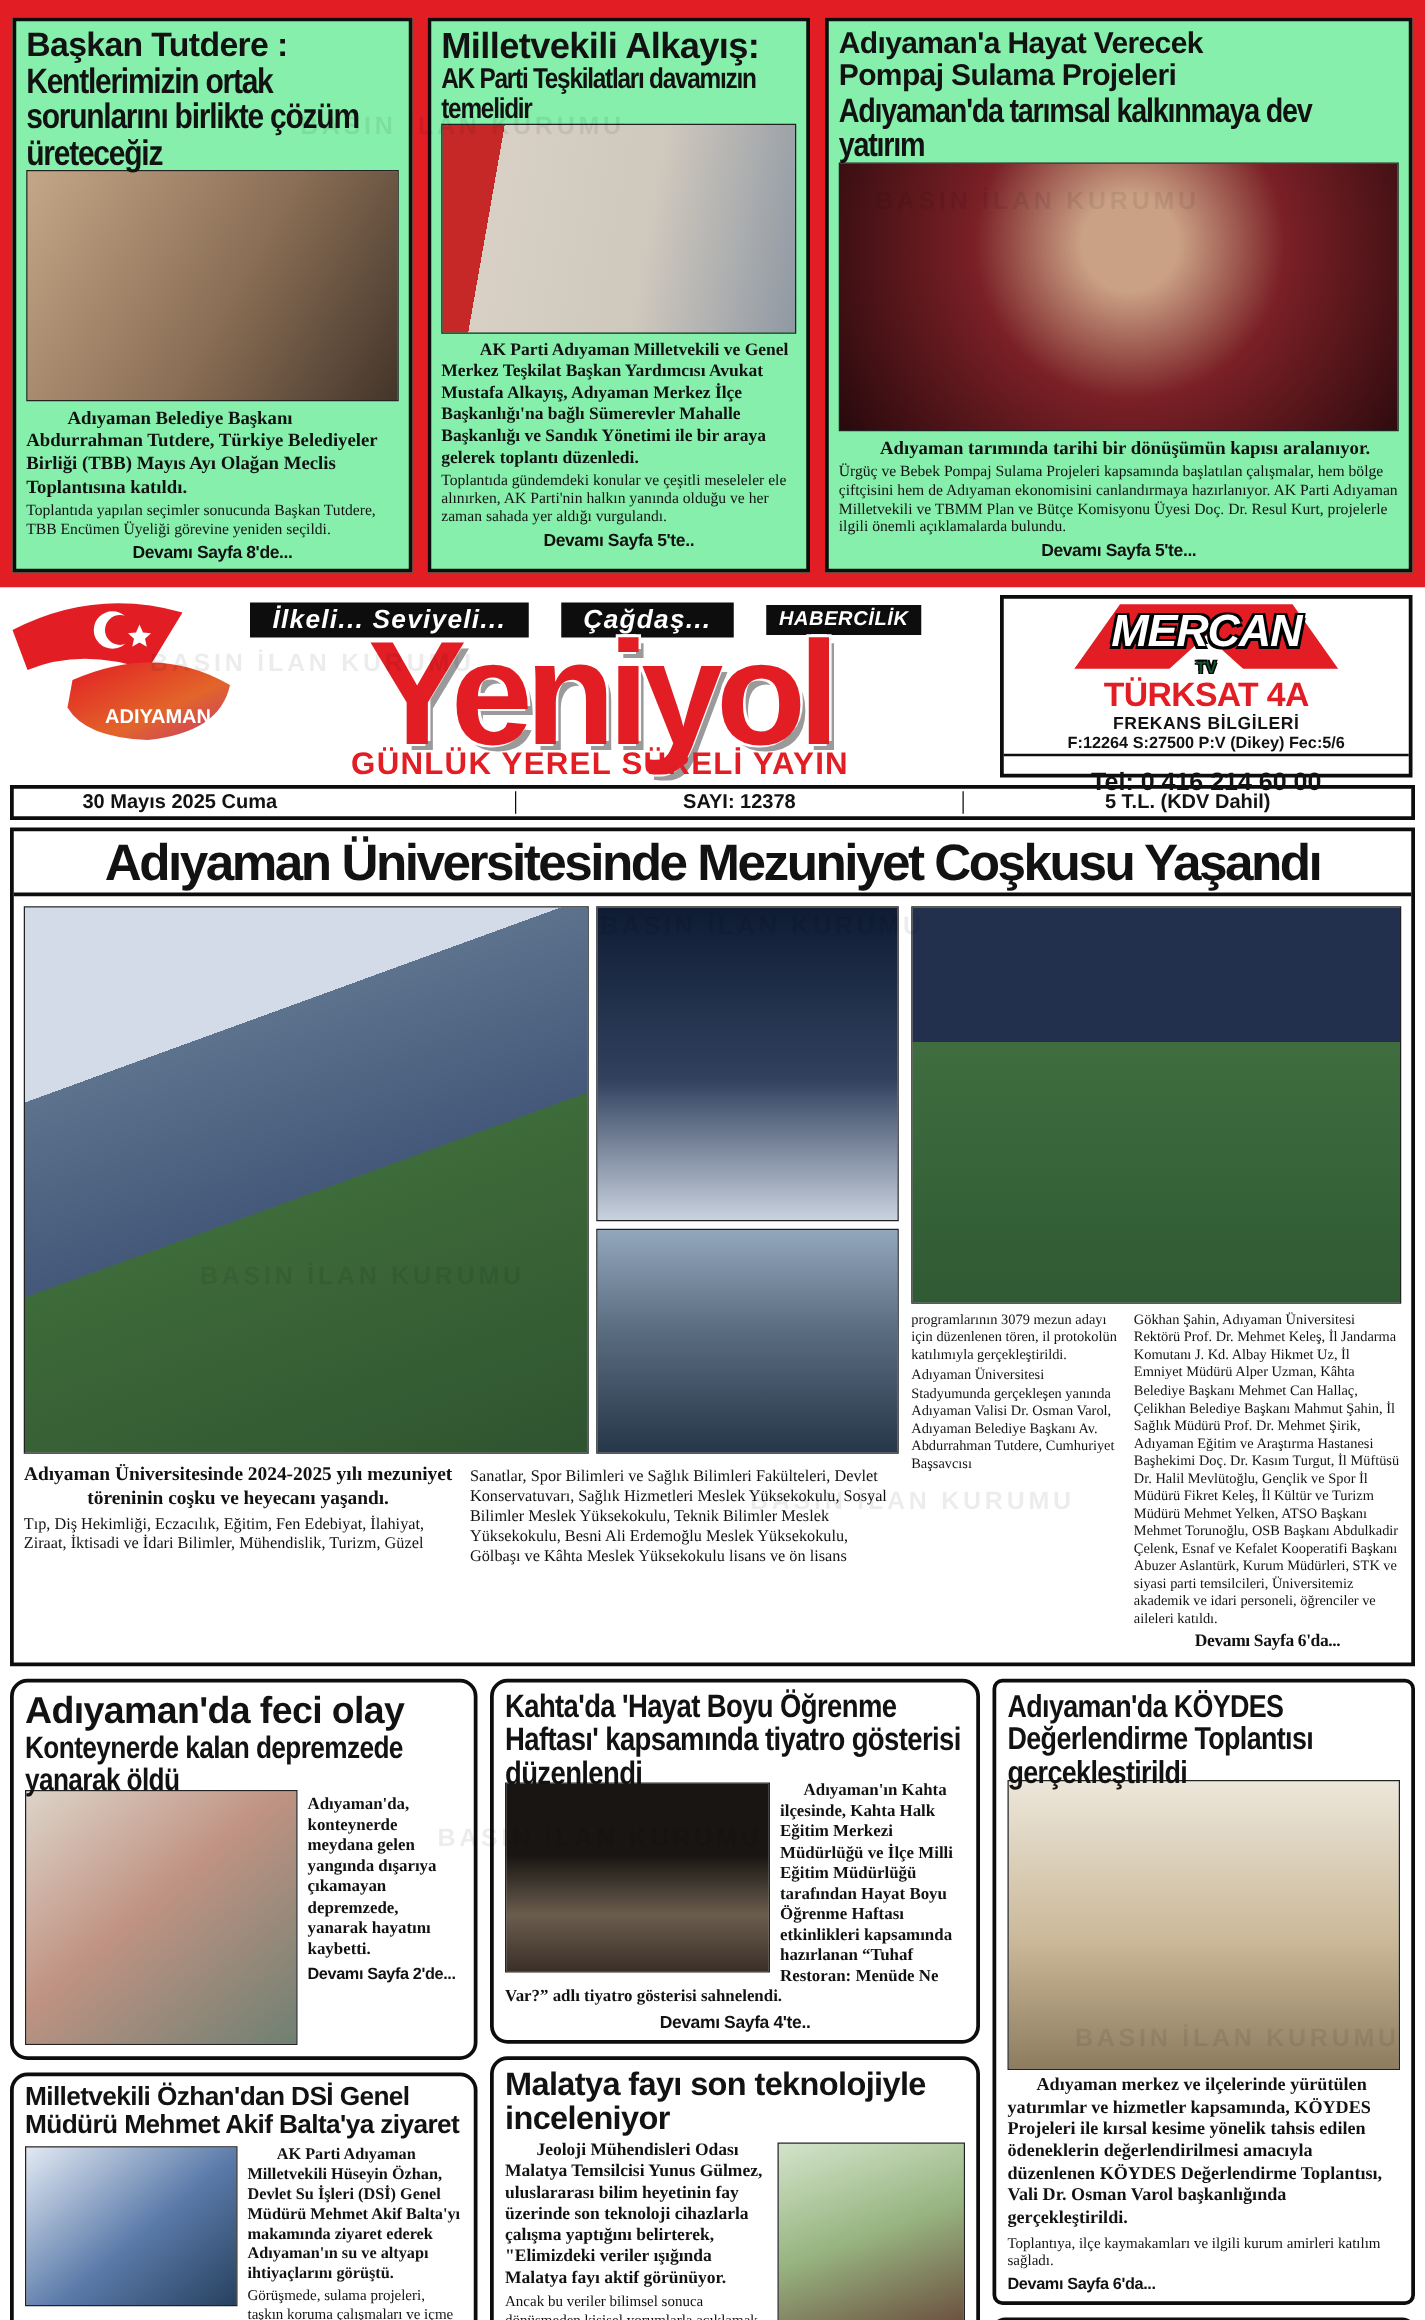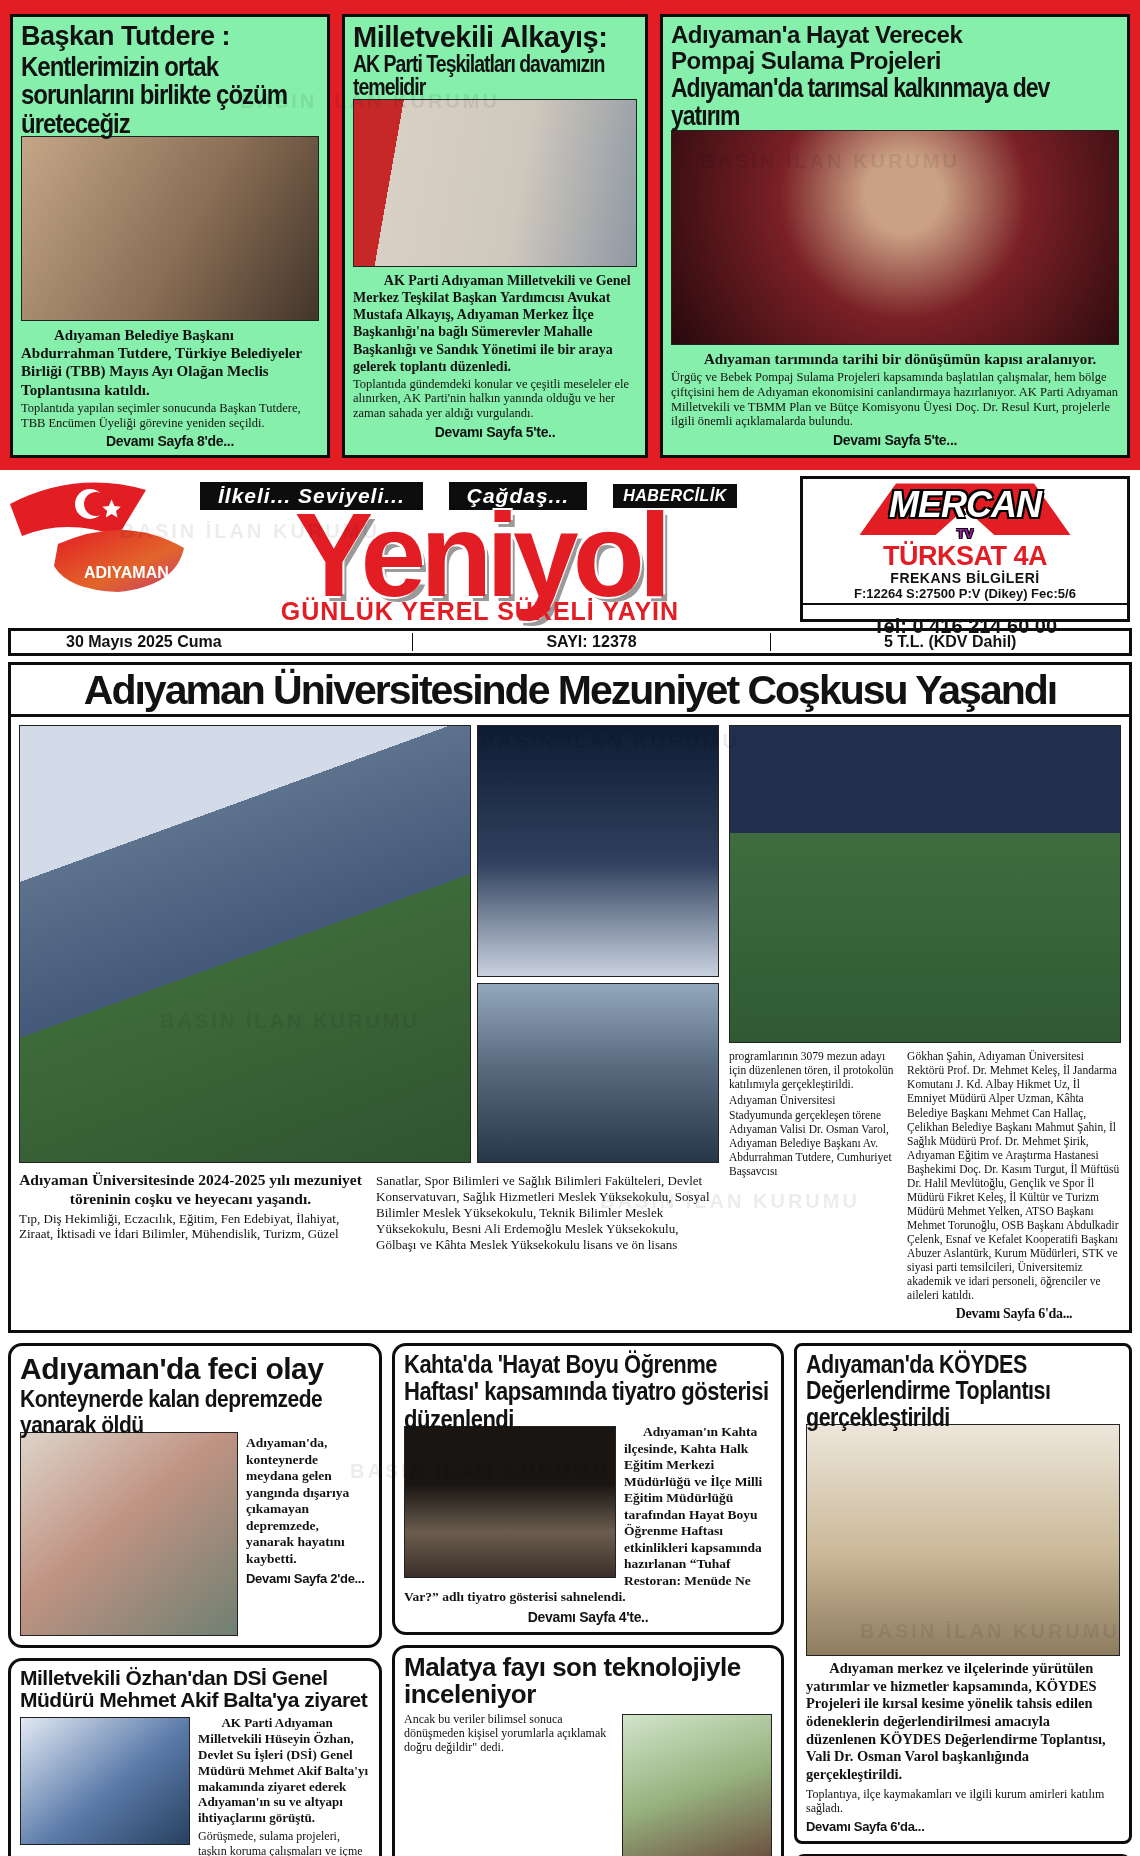--- a/index.html
+++ b/index.html
@@ -39,21 +39,21 @@
   .slogan-bar { background:#0d0d0d; color:#fff; font-style:italic; font-weight:700; font-size:21px; padding:2px 18px; letter-spacing:1px; }
   .slogan-bar.small { font-size:16px; padding:3px 10px; letter-spacing:.5px; }
   .logo-word { position:absolute; left:195px; top:26px; width:570px; text-align:center; font-size:118px; font-weight:800; letter-spacing:-6px; color:#e21d24; line-height:1;
     text-shadow:-2px -2px 0 #fff, 2px -2px 0 #fff, -2px 2px 0 #fff, 4px 5px 0 #9a9a9a; }
   .mast-sub { position:absolute; left:200px; top:127px; width:560px; text-align:center; color:#e21d24; font-weight:800; font-size:25px; letter-spacing:1px; }
   .mercan-box { position:absolute; right:10px; top:6px; width:330px; height:146px; border:3px solid #0d0d0d; text-align:center; padding-top:4px;margin-left:44px; }
   .mercan-logo { position:relative; width:230px; height:52px; margin:0 auto; }
   .mercan-logo .m-bg { position:absolute; inset:0; background:#e21d24; clip-path:polygon(4% 100%,20% 0,80% 0,96% 100%,63% 100%,50% 48%,37% 100%); }
   .mercan-logo .m-txt { position:relative; font-weight:800; font-style:italic; font-size:36px; color:#fff; line-height:44px; letter-spacing:-1px;
     text-shadow:-2px -2px 0 #000, 2px -2px 0 #000, -2px 2px 0 #000, 2px 2px 0 #000; }
-  .mercan-logo .m-tv { position:absolute; left:0; right:0; bottom:-6px; font-weight:800; font-size:13px; color:#a21caf; text-shadow:-1px -1px 0 #000,1px -1px 0 #000,-1px 1px 0 #000,1px 1px 0 #000; }
+  .mercan-logo .m-tv { position:absolute; left:0; right:0; bottom:-6px; font-weight:800; font-size:13px; color:#14532d; text-shadow:-1px -1px 0 #000,1px -1px 0 #000,-1px 1px 0 #000,1px 1px 0 #000; }
   .mercan-sat { color:#e21d24; font-weight:800; font-size:27px; letter-spacing:-.5px; margin-top:8px; line-height:1; }
   .mercan-fl { font-weight:800; font-size:14px; letter-spacing:.5px; }
   .mercan-fq { font-weight:700; font-size:13px; }
   .mercan-tel { font-weight:800; font-size:20px; border-top:2px solid #0d0d0d; margin-top:2px; padding-top:10px; }
 
   
   .dateline { display:flex; border:3px solid #0d0d0d; margin:0 8px; height:28px; align-items:center; font-weight:700; font-size:16px; }
   .dateline .cell { flex:1; padding:0 12px; }
   .dateline .c-date { padding-left:55px; }
   .dateline .c-issue { text-align:center; border-left:1px solid #0d0d0d; border-right:1px solid #0d0d0d; }
@@ -217,21 +217,21 @@
           <div class="lcol">
             <p class="t">Sanatlar, Spor Bilimleri ve Sağlık Bilimleri Fakülteleri, Devlet Konservatuvarı, Sağlık Hizmetleri Meslek Yüksekokulu, Sosyal Bilimler Meslek Yüksekokulu, Teknik Bilimler Meslek Yüksekokulu, Besni Ali Erdemoğlu Meslek Yüksekokulu, Gölbaşı ve Kâhta Meslek Yüksekokulu lisans ve ön lisans</p>
           </div>
         </div>
       </div>
       <div class="lead-right">
         <div class="photo p-grads"></div>
         <div class="lead-right-cols">
           <div class="r-col3">
             <p>programlarının 3079 mezun adayı için düzenlenen tören, il protokolün katılımıyla gerçekleştirildi.</p>
-            <p>Adıyaman Üniversitesi Stadyumunda gerçekleşen törene Adıyaman Valisi Dr. Osman Varol, Adıyaman Belediye Başkanı Av. Abdurrahman Tutdere, Cumhuriyet Başsavcısı</p>
+            <p>Adıyaman Üniversitesi Stadyumunda gerçekleşen yanında Adıyaman Valisi Dr. Osman Varol, Adıyaman Belediye Başkanı Av. Abdurrahman Tutdere, Cumhuriyet Başsavcısı</p>
           </div>
           <div class="r-colr">
             <span>Gökhan Şahin, Adıyaman Üniversitesi Rektörü Prof. Dr. Mehmet Keleş, İl Jandarma Komutanı J. Kd. Albay Hikmet Uz, İl Emniyet Müdürü Alper Uzman, Kâhta Belediye Başkanı Mehmet Can Hallaç, Çelikhan Belediye Başkanı Mahmut Şahin, İl Sağlık Müdürü Prof. Dr. Mehmet Şirik, Adıyaman Eğitim ve Araştırma Hastanesi Başhekimi Doç. Dr. Kasım Turgut, İl Müftüsü Dr. Halil Mevlütoğlu, Gençlik ve Spor İl Müdürü Fikret Keleş, İl Kültür ve Turizm Müdürü Mehmet Yelken, ATSO Başkanı Mehmet Torunoğlu, OSB Başkanı Abdulkadir Çelenk, Esnaf ve Kefalet Kooperatifi Başkanı Abuzer Aslantürk, Kurum Müdürleri, STK ve siyasi parti temsilcileri, Üniversitemiz akademik ve idari personeli, öğrenciler ve aileleri katıldı.</span>
             <div class="more">Devamı Sayfa 6'da...</div>
           </div>
         </div>
       </div>
     </div>
   </section>
 
@@ -259,20 +259,21 @@
       <article class="bbox" style="min-height:272px;">
         <div class="hl headline-cond kahta-h">Kahta'da 'Hayat Boyu Öğrenme Haftası' kapsamında tiyatro gösterisi düzenlendi</div>
         <div class="photo p-stage"></div>
         <p class="sb" style="text-indent:1.4em;">Adıyaman'ın Kahta ilçesinde, Kahta Halk Eğitim Merkezi Müdürlüğü ve İlçe Milli Eğitim Müdürlüğü tarafından Hayat Boyu Öğrenme Haftası etkinlikleri kapsamında hazırlanan “Tuhaf Restoran: Menüde Ne Var?” adlı tiyatro gösterisi sahnelendi.</p>
         <div class="more">Devamı Sayfa 4'te..</div>
       </article>
 
       <article class="bbox" style="flex:1;">
         <div class="hl mal-h">Malatya fayı son teknolojiyle inceleniyor</div>
         <div class="photo p-mal"></div>
+        <p class="sb" style="font-size:14px; text-indent:1.8em;">Jeoloji Mühendisleri Odası Malatya Temsilcisi Yunus Gülmez, uluslararası bilim heyetinin fay üzerinde son teknoloji cihazlarla çalışma yaptığını belirterek, "Elimizdeki veriler ışığında Malatya fayı aktif görünüyor.</p>
         <p class="st">Ancak bu veriler bilimsel sonuca dönüşmeden kişisel yorumlarla açıklamak doğru değildir" dedi.</p>
 
       </article>
     </div>
 
     <div class="bcol-r">
       <article class="bbox" style="flex:1; border-radius:8px;">
         <div class="hl headline-cond koy-h">Adıyaman'da KÖYDES Değerlendirme Toplantısı gerçekleştirildi</div>
         <div class="photo p-koy"></div>
         <p class="sb koy-b" style="font-size:14.5px;">Adıyaman merkez ve ilçelerinde yürütülen yatırımlar ve hizmetler kapsamında, KÖYDES Projeleri ile kırsal kesime yönelik tahsis edilen ödeneklerin değerlendirilmesi amacıyla düzenlenen KÖYDES Değerlendirme Toplantısı, Vali Dr. Osman Varol başkanlığında gerçekleştirildi.</p>

